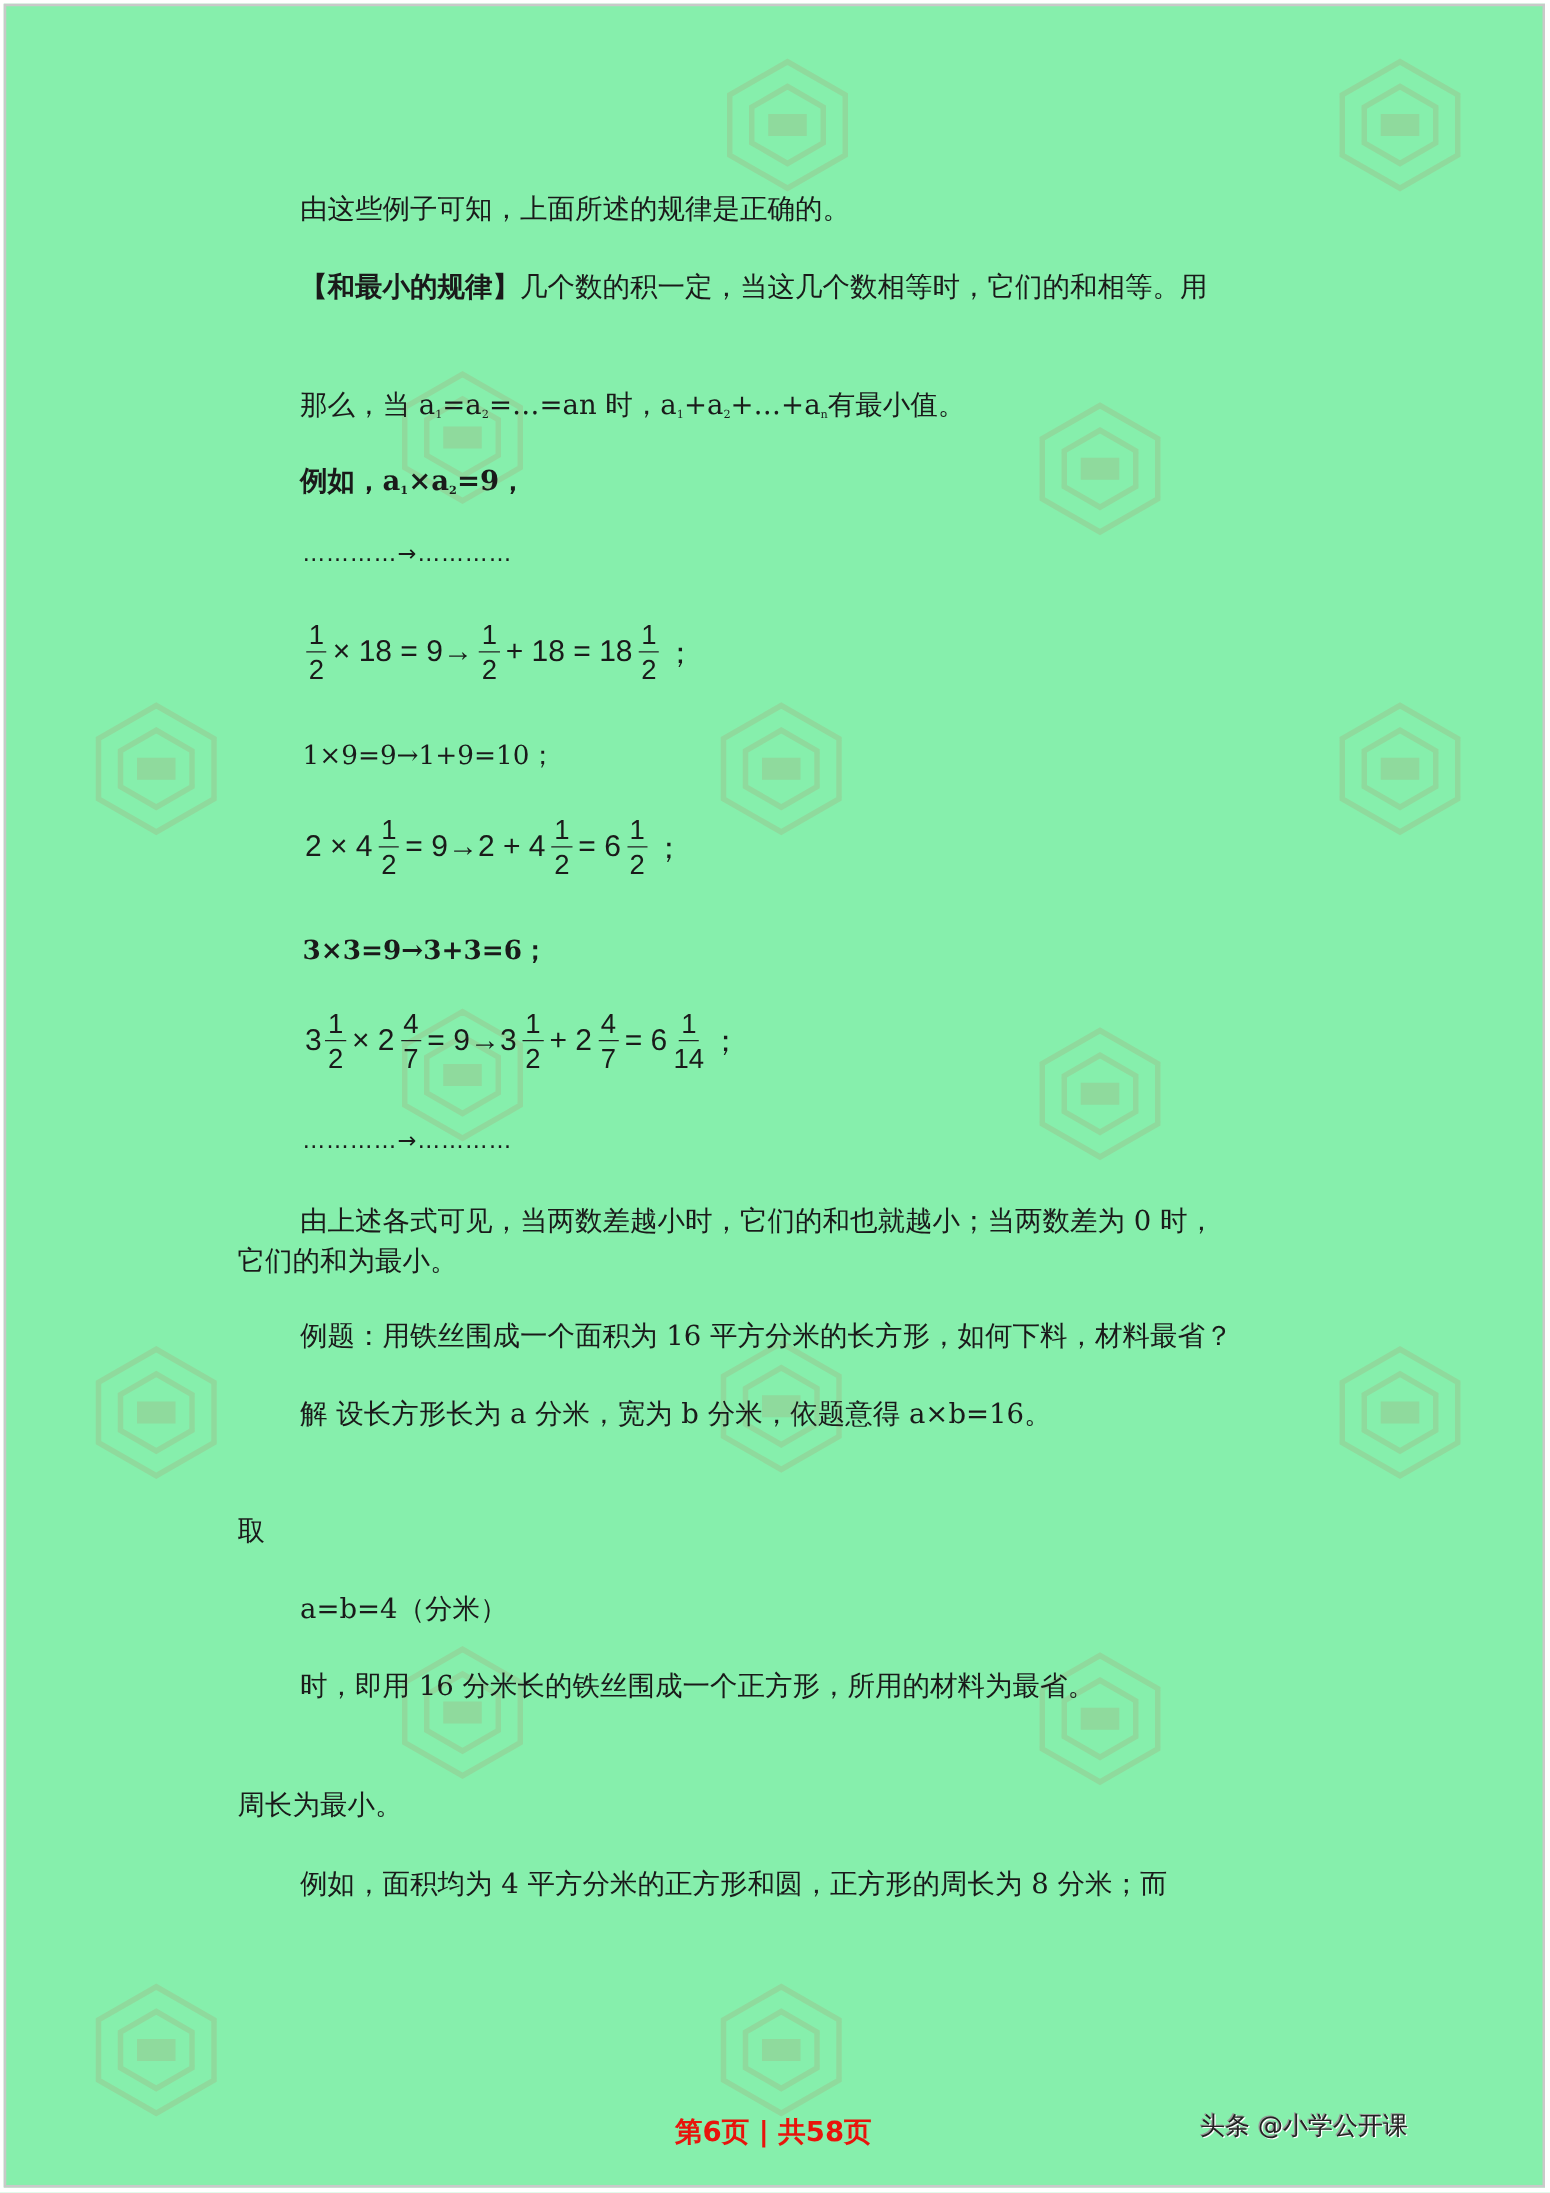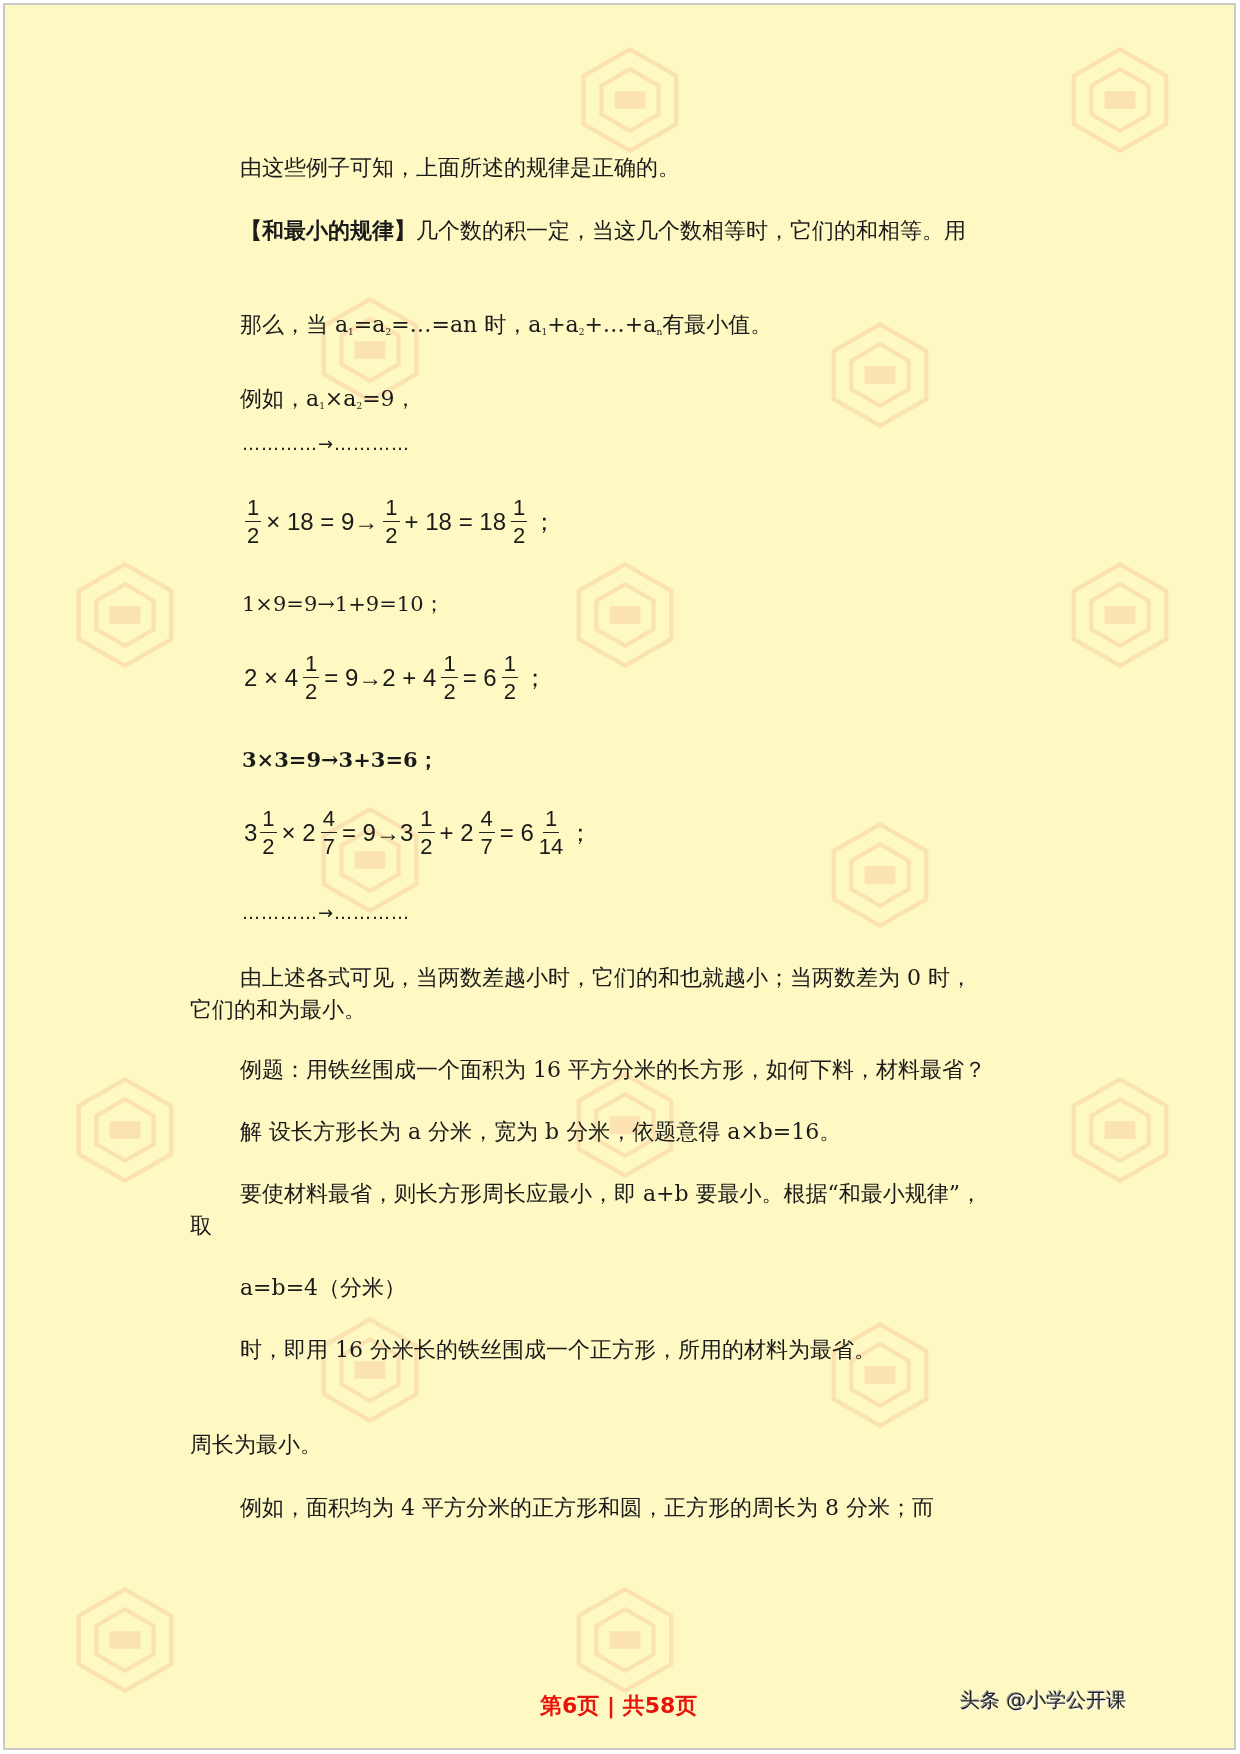--- a/index.html
+++ b/index.html
@@ -1,19 +1,19 @@
 <!DOCTYPE html>
 <html><head>
 <meta charset="utf-8">
 <style>
   html, body { margin: 0; padding: 0; background: #ffffff; }
   body { width: 1240px; height: 1754px; position: relative; overflow: hidden;
          font-family: "DejaVu Serif", "Liberation Serif", serif; color: #1a1a1a; }
   .page { position: absolute; left: 3px; top: 3px; width: 1233px; height: 1747px;
-          border: 2px solid #c9c9c9; box-sizing: border-box; background: #fef9c3; }
+          border: 2px solid #c9c9c9; box-sizing: border-box; background: #86efac; }
   .wm { position: absolute; width: 110px; height: 110px; opacity: 0.09; }
   .wm svg { width: 100%; height: 100%; }
   .line { position: absolute; font-size: 22px; line-height: 30px; white-space: nowrap; }
   .bold { font-weight: bold; }
   sub.s { font-size: 9px; vertical-align: -3px; }
   .dots { position: absolute; font-size: 18px; letter-spacing: 1px; font-family: "DejaVu Sans", sans-serif; }
   .math { position: absolute; display: flex; align-items: center; font-family: "Liberation Sans", "DejaVu Sans", sans-serif; font-size: 24px; white-space: nowrap; }
   .frac { display: inline-flex; flex-direction: column; align-items: center; margin: 0 3px; line-height: 1; font-size: 22px; }
   .frac .num { padding: 0 2px 2px; border-bottom: 1.5px solid #222; }
   .frac .den { padding-top: 3px; }
@@ -108,21 +108,21 @@
         <polygon points="50,22 76,37 76,63 50,78 24,63 24,37" fill="none" stroke="#e8140c" stroke-width="4"></polygon>
         <rect x="36" y="42" width="28" height="16" fill="#e8140c"></rect>
       </svg></div>
 
   <div class="line" style="left:235px;top:148px;">由这些例子可知，上面所述的规律是正确的。</div>
 
   <div class="line" style="left:235px;top:210px;"><span class="bold">【和最小的规律】</span><span>几个数的积一定，当这几个数相等时，它们的和相等。用</span></div>
 
   <div class="line" style="left:235px;top:305px;"><span>那么，当 a</span><sub class="s">1</sub><span>=a</span><sub class="s">2</sub><span>=…=an 时，a</span><sub class="s">1</sub><span>+a</span><sub class="s">2</sub><span>+…+a</span><sub class="s">n</sub><span>有最小值。</span></div>
 
-  <div class="line" style="left:235px;top:379px;"><span>例如，a</span><sub class="s">1</sub><span>×a</span><sub class="s">2</sub><span>=9，</span></div>
+  <div class="line" style="left:235px;top:365px;font-weight:bold;"><span>例如，a</span><sub class="s">1</sub><span>×a</span><sub class="s">2</sub><span>=9，</span></div>
 
   <div class="dots" style="left:237px;top:428px;">…………→…………</div>
 
   <div class="math" style="left:237px;top:492px;">
     <span class="frac">
         <span class="num">1</span>
         <span class="den">2</span>
       </span>
     <span class="tok">× 18 = 9→</span>
     <span class="frac">
@@ -191,21 +191,20 @@
 
   <div class="dots" style="left:237px;top:897px;">…………→…………</div>
 
   <div class="line" style="left:235px;top:958px;">由上述各式可见，当两数差越小时，它们的和也就越小；当两数差为 0 时，</div>
   <div class="line" style="left:185px;top:990px;">它们的和为最小。</div>
 
   <div class="line" style="left:235px;top:1050px;">例题：用铁丝围成一个面积为 16 平方分米的长方形，如何下料，材料最省？</div>
 
   <div class="line" style="left:235px;top:1112px;">解  设长方形长为 a 分米，宽为 b 分米，依题意得 a×b=16。</div>
 
-  <div class="line" style="left:235px;top:1174px;">要使材料最省，则长方形周长应最小，即 a+b 要最小。根据“和最小规律”，</div>
   <div class="line" style="left:185px;top:1206px;">取</div>
 
   <div class="line" style="left:235px;top:1268px;">a=b=4（分米）</div>
 
   <div class="line" style="left:235px;top:1330px;">时，即用 16 分米长的铁丝围成一个正方形，所用的材料为最省。</div>
 
   <div class="line" style="left:185px;top:1425px;">周长为最小。</div>
 
   <div class="line" style="left:235px;top:1488px;">例如，面积均为 4 平方分米的正方形和圆，正方形的周长为 8 分米；而</div>
 

